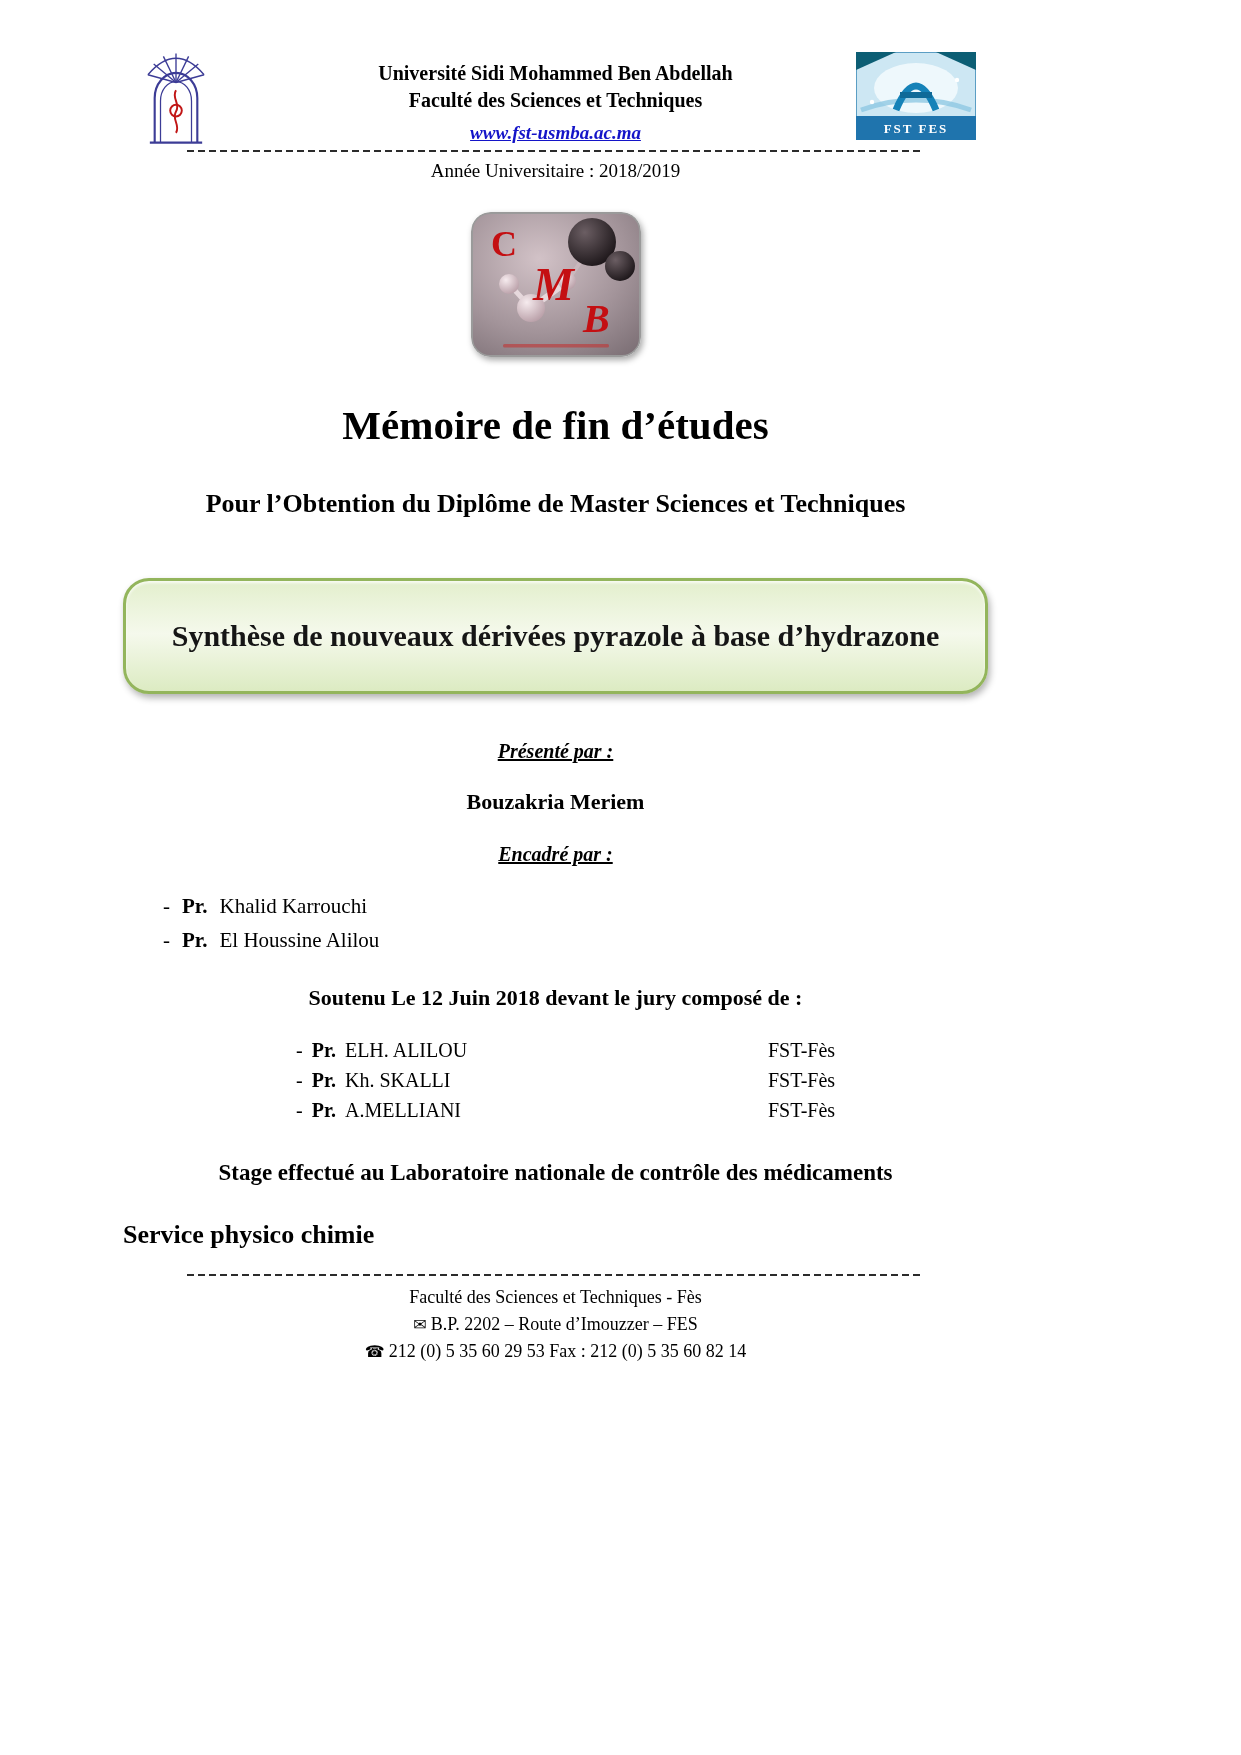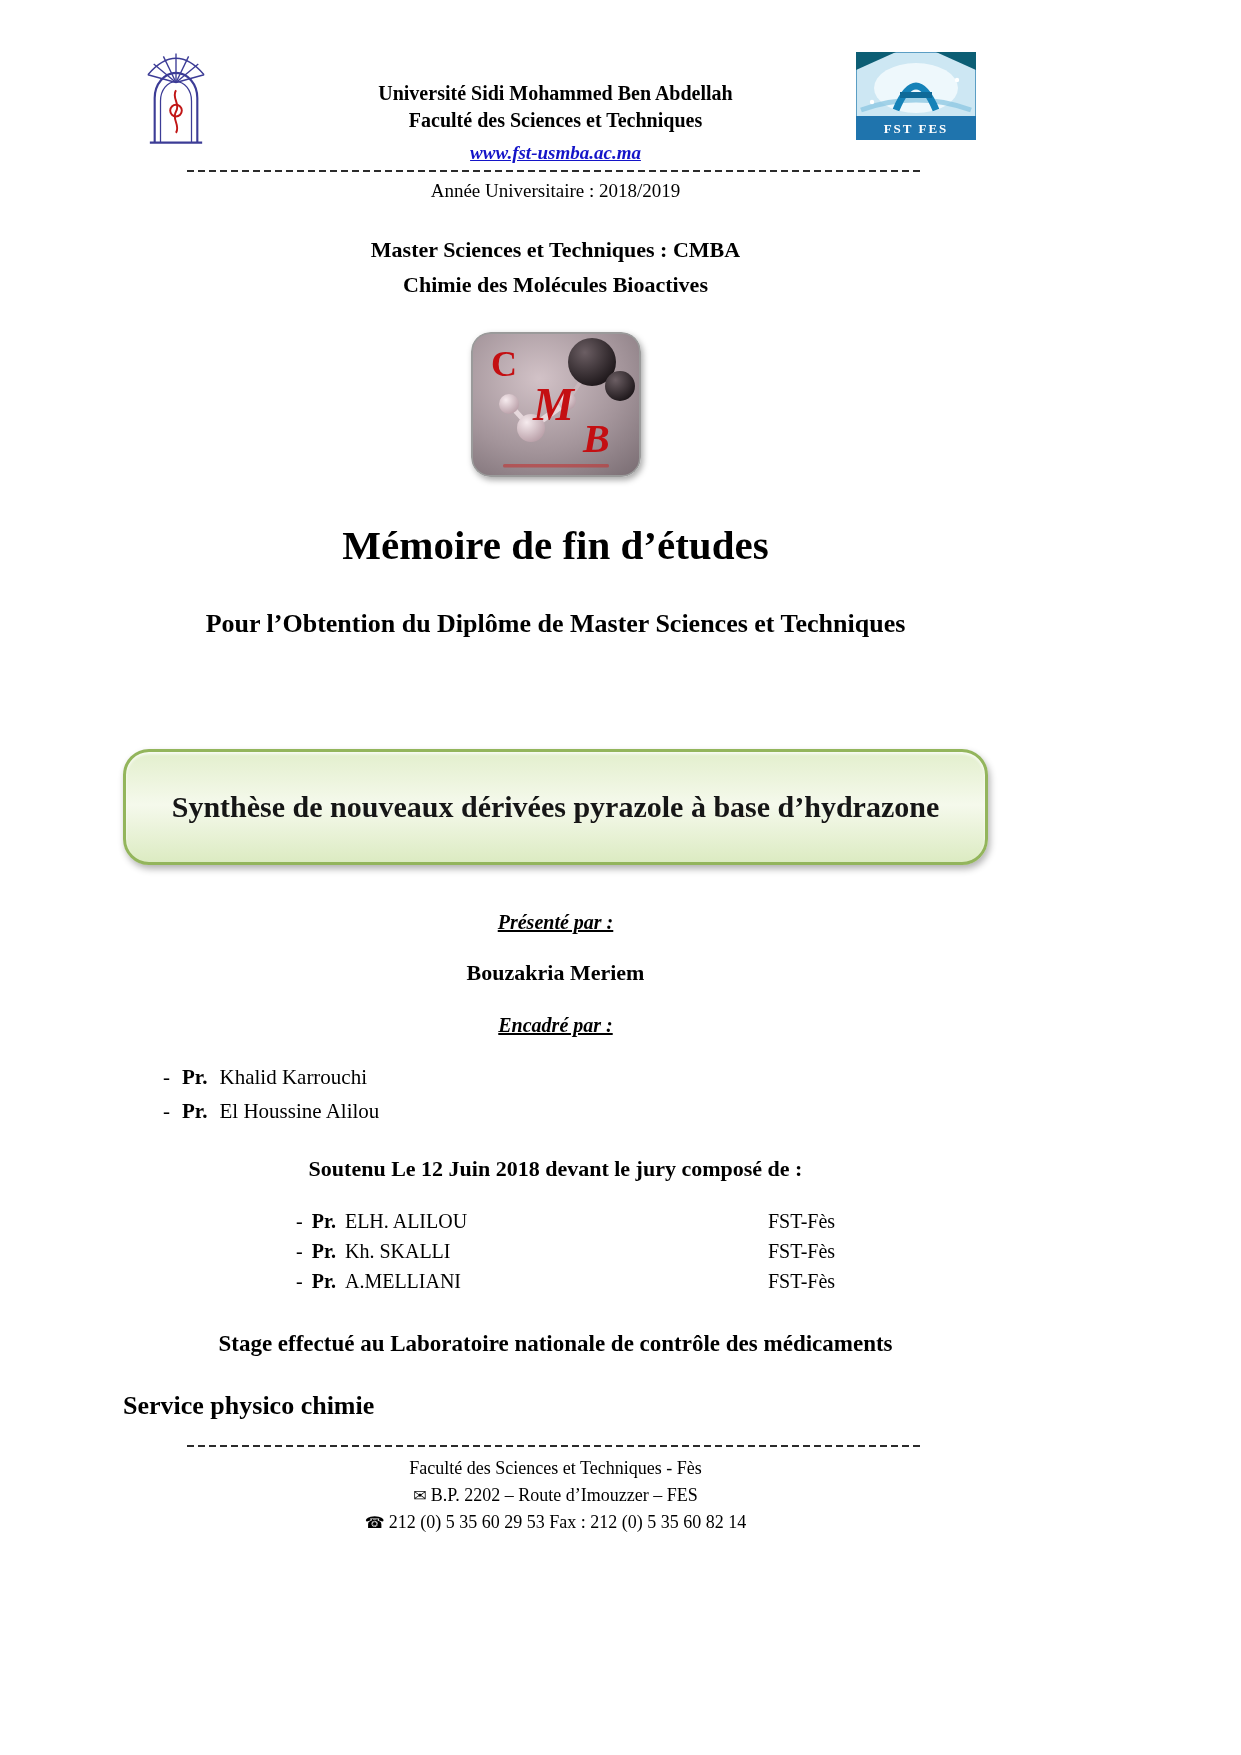--- a/index.html
+++ b/index.html
@@ -5,21 +5,21 @@
   * { margin:0; padding:0; box-sizing:border-box; }
   html,body { background:#e8e8e8; }
   .page {
     width:1241px; height:1755px; margin:0 auto; background:#ffffff;
     font-family:"Liberation Serif","DejaVu Serif",serif; color:#000;
     position:relative; overflow:hidden;
   }
   .content { padding:0 253px 0 123px; }
 
   
-  .header { position:relative; padding-top:72px; min-height:110px; }
+  .header { position:relative; padding-top:52px; min-height:110px; }
   .logo-left { position:absolute; left:22px; top:48px; width:62px; height:100px; }
   .logo-right { position:absolute; right:12px; top:52px; width:120px; height:88px; }
   .header-text { text-align:center; padding-top:10px; }
   .uni-line { font-size:20px; font-weight:bold; }
   .fac-line { font-size:20px; font-weight:bold; margin-top:4px;text-align:center; }
   .site-link {
     display:inline-block; margin-top:10px; font-size:19px; font-weight:bold;
     font-style:italic; color:var(--link_blue,#1414c8);
     text-decoration:underline; cursor:pointer;
   }
@@ -35,21 +35,21 @@
   .cmb-wrap { text-align:center; margin-top:30px; }
   .cmb-logo {
     display:inline-block; width:170px; height:145px; border-radius:20px;
     box-shadow:2px 3px 6px rgba(0,0,0,.35); overflow:hidden;
   }
 
   .memoire-title { text-align:center; font-size:41px; font-weight:bold; margin-top:40px; }
   .diplome-line  { text-align:center; font-size:26px; font-weight:bold; margin-top:40px; }
 
   .title-box {
-    margin-top:110px; border:3px solid var(--box_green,#93b55c); border-radius:26px;
+    margin-top:59px; border:3px solid var(--box_green,#93b55c); border-radius:26px;
     background:linear-gradient(to bottom,#e3efcd 0%, #f5f9ec 48%, #dcebc2 100%);
     box-shadow:2px 4px 7px rgba(0,0,0,.3), inset 0 2px 3px rgba(255,255,255,.8);
     padding:34px 45px; text-align:center;
   }
   .title-box .thesis-title { font-size:30px; font-weight:bold; color:#161616; line-height:1.4; }
 
   .label-underline {
     text-align:center; font-style:italic; font-weight:600; font-size:20px;
     margin-top:46px;
   }
@@ -128,24 +128,20 @@
           <rect x="0" y="64" width="120" height="24" fill="#1f74ad"></rect>
           <text x="60" y="81" text-anchor="middle" font-size="13" font-weight="bold" letter-spacing="2" fill="#ffffff">FST FES</text>
         </svg>
       </div>
     </div>
 
     <div class="dashes"></div>
 
     <div class="year-line">Année Universitaire : 2018/2019</div>
 
-    <div class="program">
-      <div>Master Sciences et Techniques : CMBA</div>
-      <div>Chimie des Molécules Bioactives</div>
-    </div>
 
     <div class="cmb-wrap">
       <div class="cmb-logo">
         <svg width="170" height="145" viewBox="0 0 170 145">
           <defs>
             <radialGradient id="cmbbg" cx="40%" cy="32%" r="85%">
               <stop offset="0%" stop-color="#d2c2c7"></stop>
               <stop offset="60%" stop-color="#a3949a"></stop>
               <stop offset="100%" stop-color="#7e7177"></stop>
             </radialGradient>

